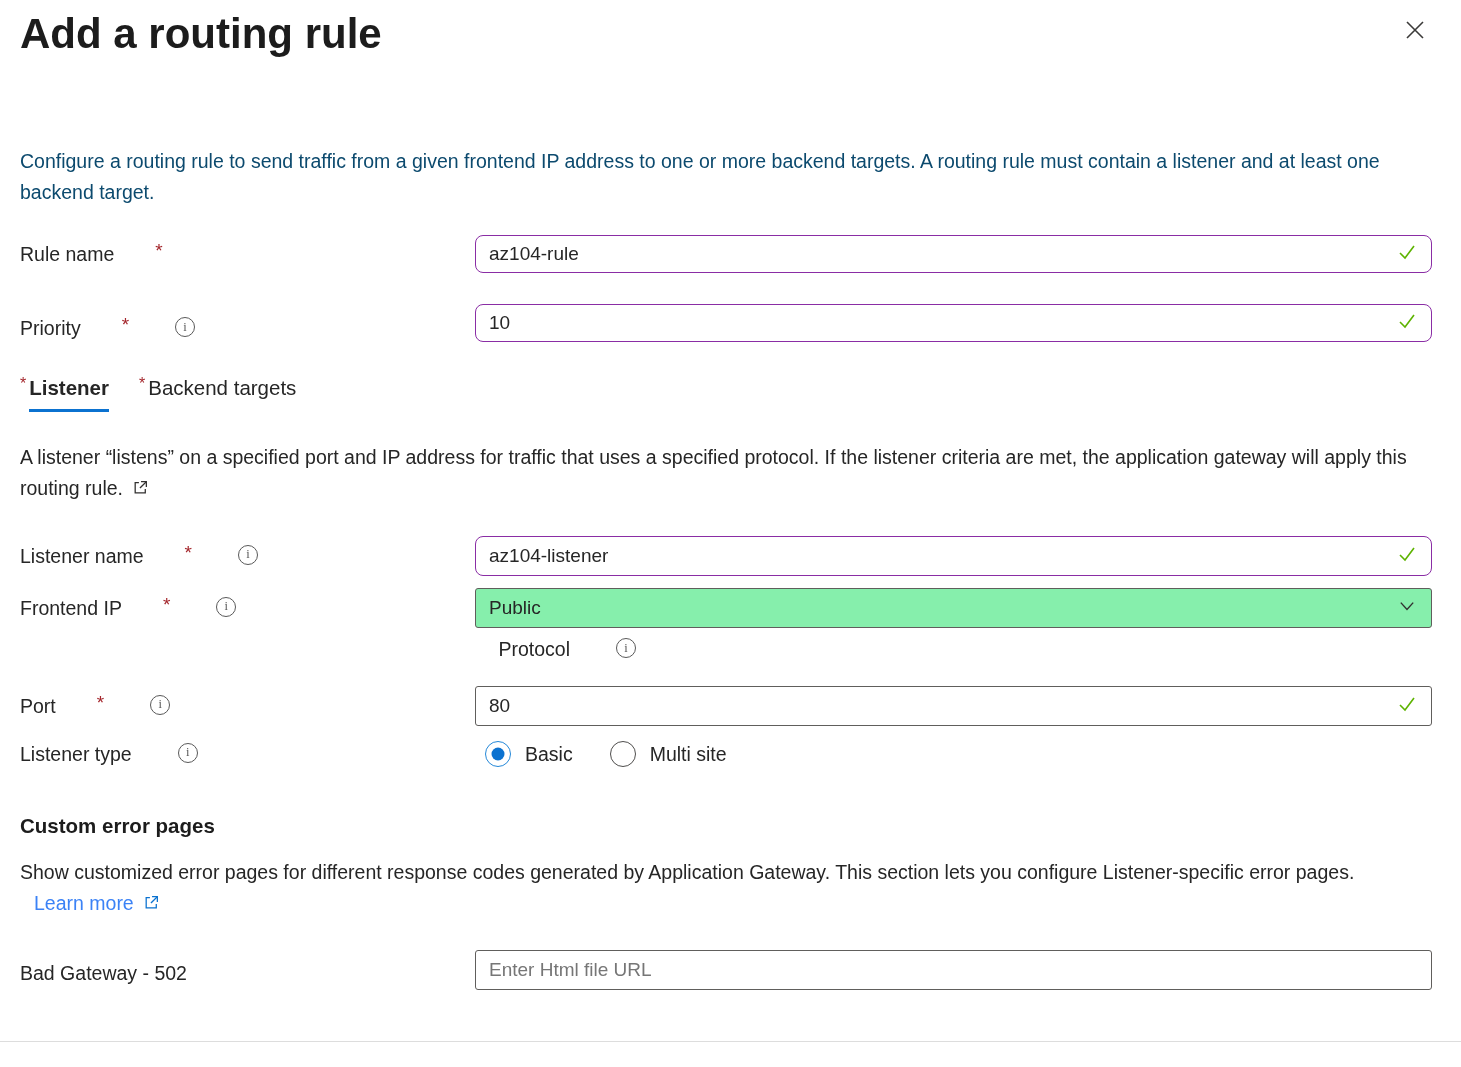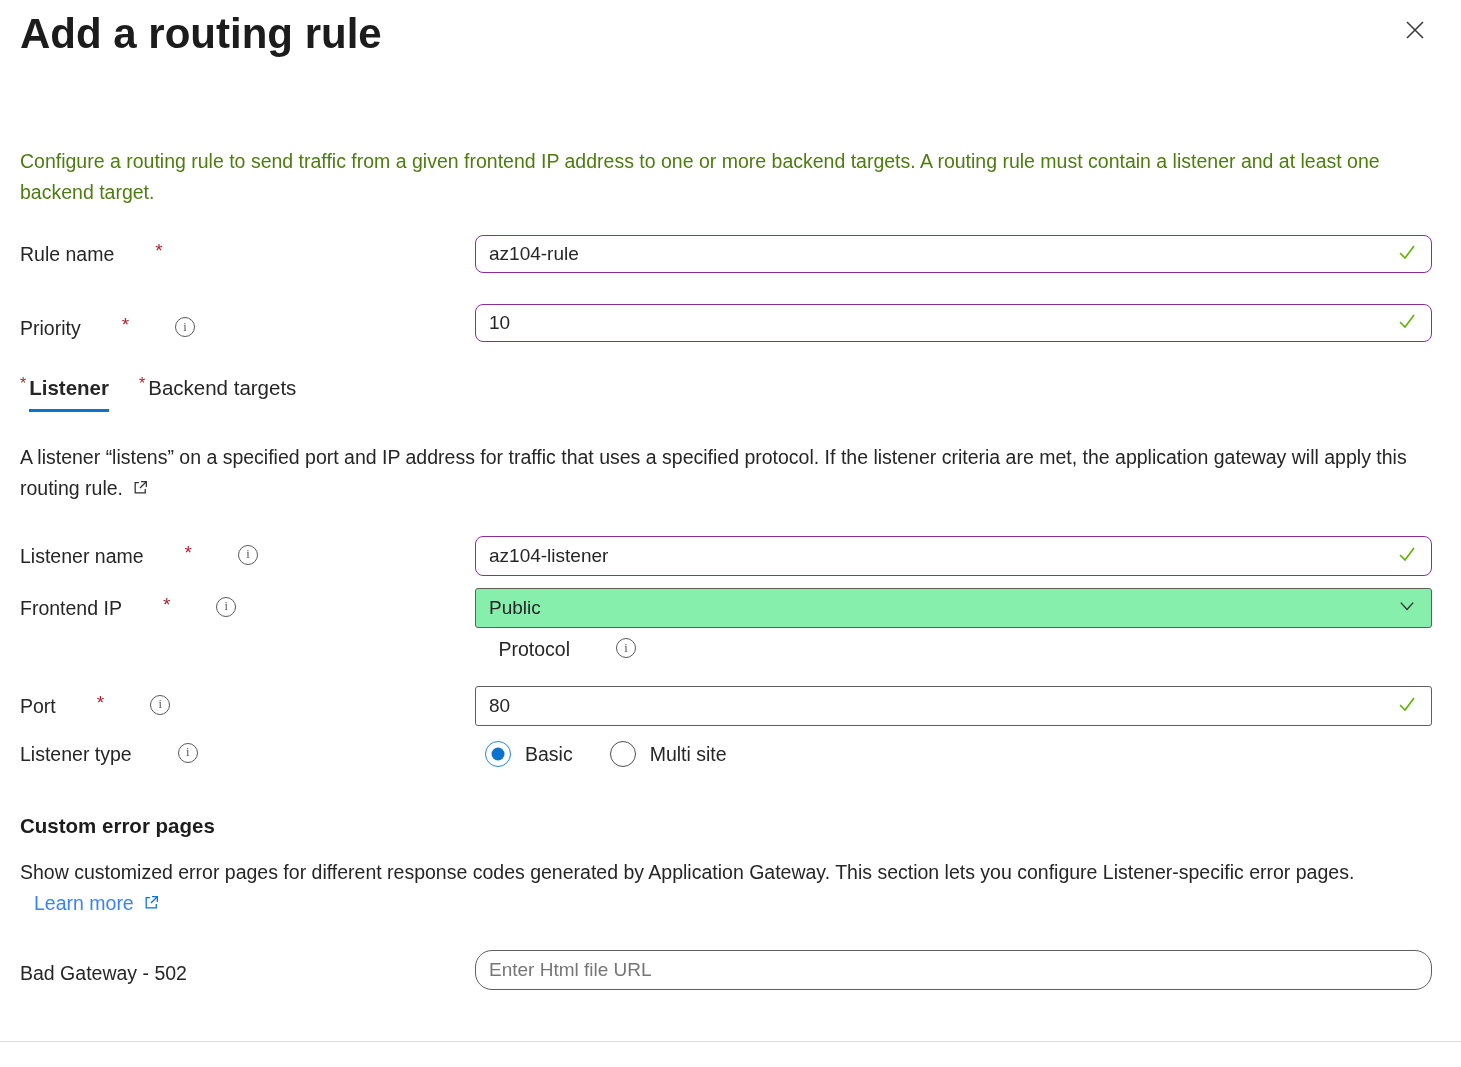--- a/index.html
+++ b/index.html
@@ -20,21 +20,21 @@
   .close-btn {
     position: absolute; top: 17px; right: 32px;
     width: 28px; height: 28px; display: flex; align-items: center; justify-content: center;
     cursor: pointer; background: transparent; border: none;
   }
 
   
   .content-clip { height: 984px; overflow: hidden; border-bottom: 1px solid #dddddd; }
   .content { padding: 0 29px 0 20px; }
 
-  .intro { margin-top: 88px; width: 1360px; font-size: 19.5px; line-height: 31px; color: #4d7c0f; }
+  .intro { margin-top: 88px; width: 1360px; font-size: 19.5px; line-height: 31px; color: #0c4a6e; }
 
   
   .form-row { display: flex; align-items: center; }
   .row-label { width: 455px; flex: 0 0 455px; font-size: 19.5px; color: #262626; display: flex; align-items: flex-start; gap: 34px; }
   .row-control { flex: 1; position: relative; }
 
   .req { color: #a4262c; margin-left: 7px; font-size: 19px; position: relative; top: -3px; }
   .info-icon {
     display: inline-flex; align-items: center; justify-content: center;
     width: 20px; height: 20px; border: 1px solid #595959; border-radius: 50%;
@@ -91,21 +91,21 @@
     width: 13px; height: 13px; border-radius: 50%; background: #0b72d0;
   }
   .radio-label { font-size: 19.5px; margin-left: 14px; color: #262626; }
 
   
   .cep-heading { margin-top: 42px; font-size: 20.5px; font-weight: bold; color: #1c1c1c; }
   .cep-desc { margin-top: 19px; width: 1360px; font-size: 19.5px; line-height: 31px; }
   .learn-more { color: #3b82f6; text-decoration: none; cursor: pointer; margin-left: 14px; }
   .row-bad-gateway { margin-top: 30px; align-items: flex-start; }
   .row-bad-gateway .row-label { margin-top: 12px; }
-  .row-bad-gateway .text-input { height: 40px; border-radius: 17px; }
+  .row-bad-gateway .text-input { height: 40px; }
   .text-input::placeholder { color: #767676; opacity: 1; }
 
   
   .dlg-footer { padding: 28px 0 0 20px; display: flex; gap: 6px; }
   .btn {
     min-width: 140px; height: 41px; font-family: "Liberation Sans", sans-serif;
     font-size: 19.5px; font-weight: bold; border-radius: 3px; cursor: pointer;
     display: inline-flex; align-items: center; justify-content: center;
   }
   .btn-primary { background: #0b72d0; color: #ffffff; border: 1px solid #0b72d0; }

